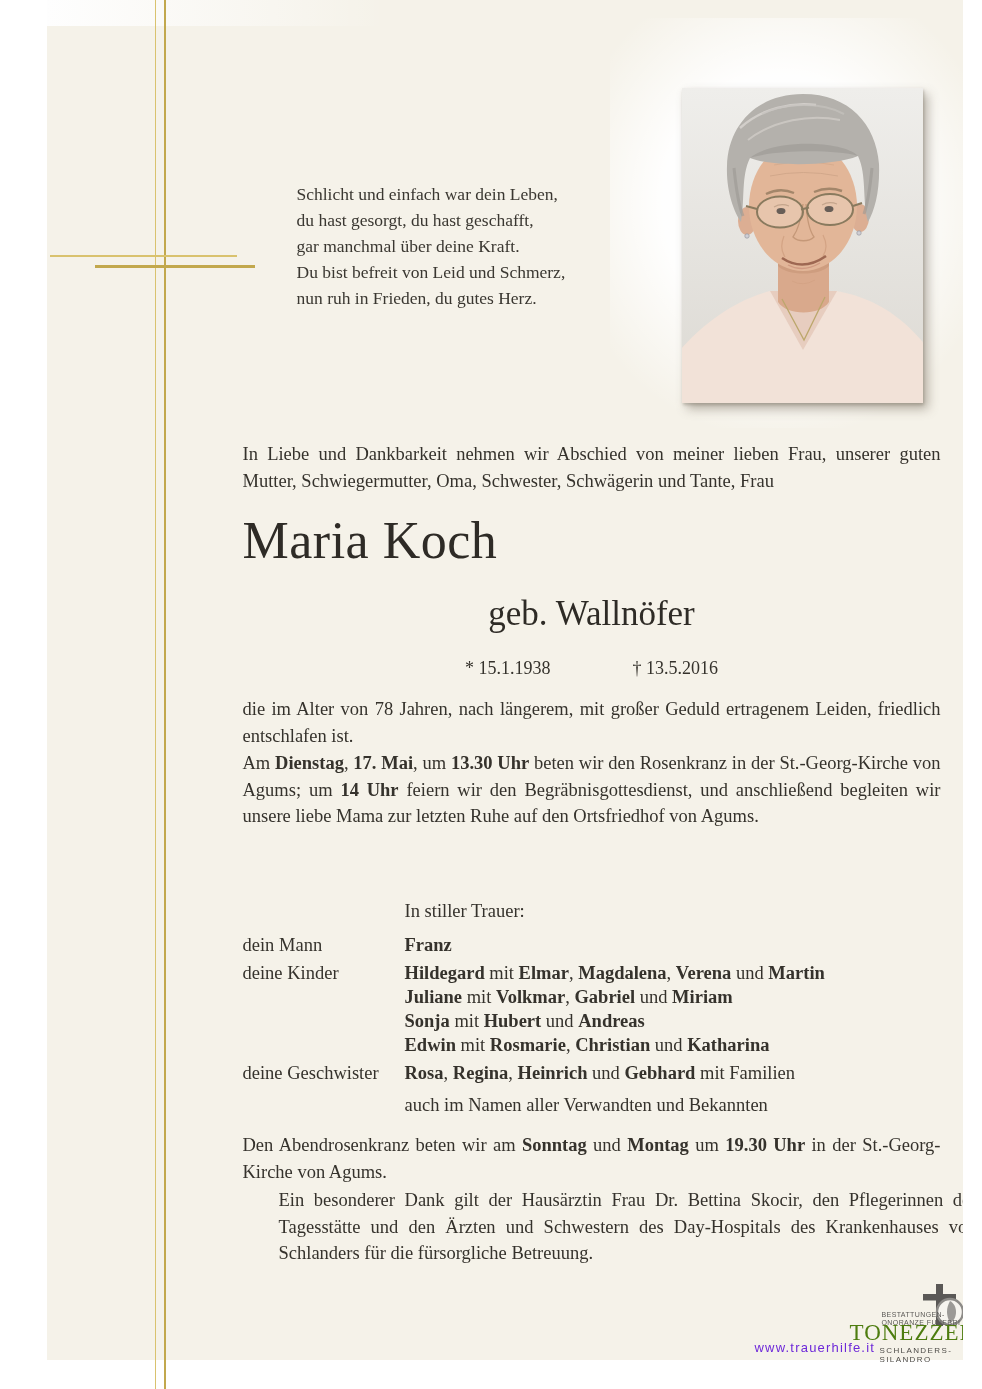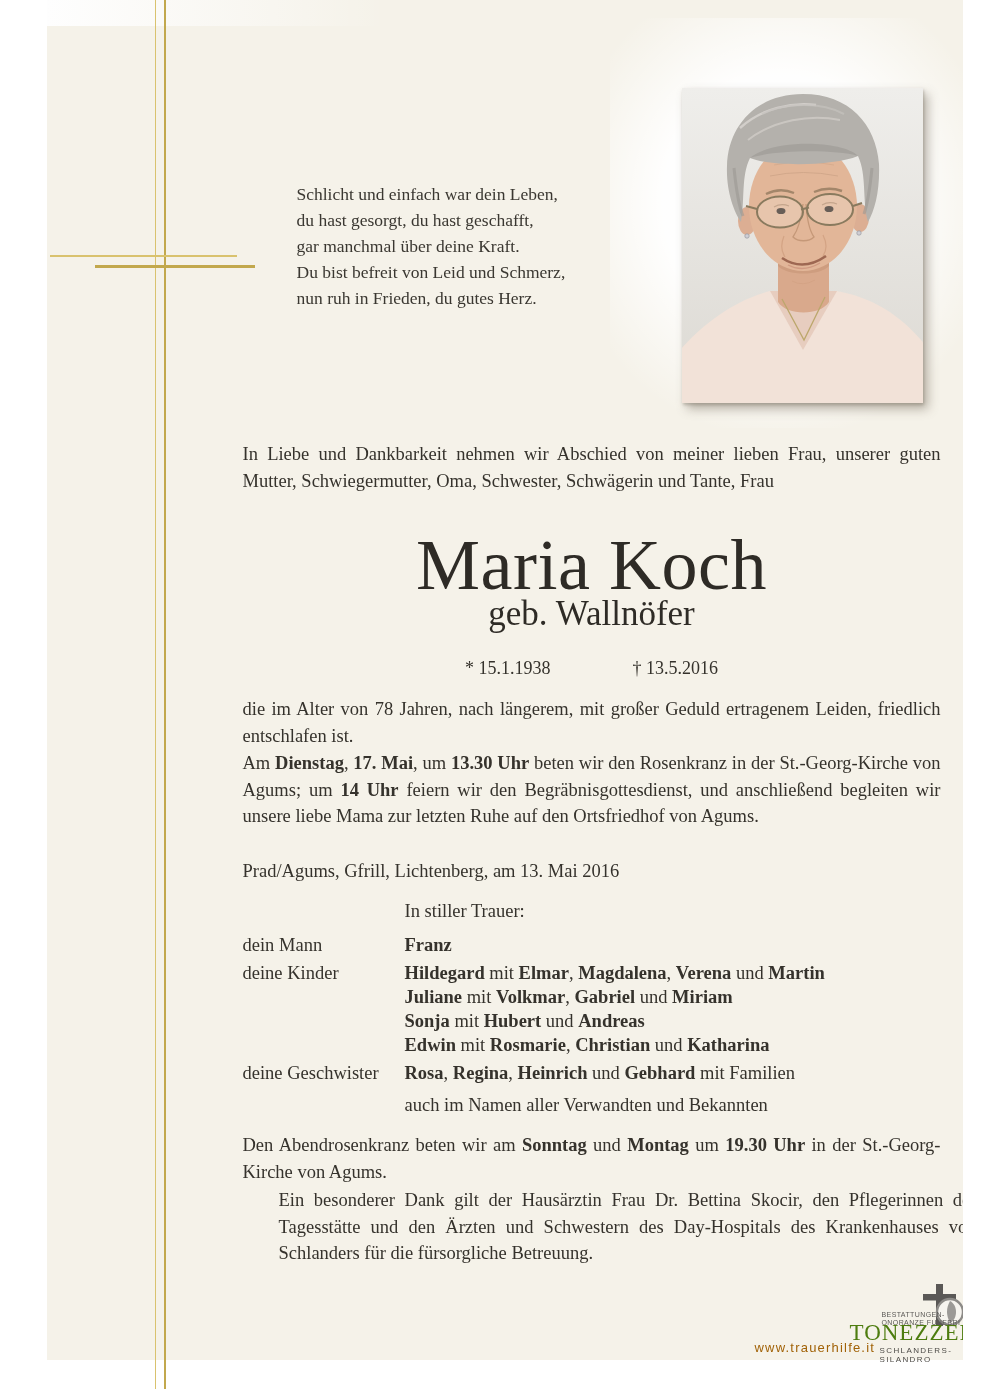--- a/index.html
+++ b/index.html
@@ -23,39 +23,39 @@
   .poem{position:absolute;left:277px;top:181px;width:380px;
     font-size:17.5px;line-height:26px;color:#3a3731;}
   .photo{position:absolute;left:662px;top:88px;width:241px;height:315px;
     box-shadow:5px 6px 10px rgba(110,100,85,0.45),1px 2px 3px rgba(110,100,85,0.35);
     background:#e9e7e3;}
   .photo svg{display:block;}
 
   .blk{position:absolute;left:223px;width:698px;font-size:18.5px;line-height:26.5px;}
   .justify{text-align:justify;}
   .intro{top:441px;}
-  .name{top:524px;text-align:center;font-size:72px;line-height:82px;color:#2e2b26;letter-spacing:0.5px;}
+  .name{top:500px;font-size:52px;line-height:82px;color:#2e2b26;letter-spacing:0.5px;}
   .maiden{top:594px;text-align:center;font-size:35px;line-height:40px;color:#2e2b26;}
   .dates{top:654px;display:flex;justify-content:center;gap:82px;font-size:18px;line-height:28px;}
   .p-death{top:696px;}
   .p-funeral{top:750px;}
   .p-place{top:858px;}
   .p-trauer{top:898px;padding-left:162px;box-sizing:border-box;}
   .row{position:absolute;left:223px;width:698px;font-size:18.5px;line-height:26px;}
   .row .lbl{position:absolute;left:0;top:0;}
   .row .val{position:absolute;left:162px;top:0;width:536px;}
   .r1{top:932px;} .r2{top:960px;} .r3{top:984px;} .r4{top:1008px;}
   .r5{top:1032px;} .r6{top:1060px;} .r7{top:1092px;}
   .p-evening{top:1132px;}
   .p-thanks{top:1187px;margin-left:36px;}
   .b{font-weight:bold;}
 
   .website{position:absolute;left:735px;top:1340px;
     font-family:"Liberation Sans","DejaVu Sans",sans-serif;
-    font-size:13px;letter-spacing:1.2px;color:#a16207;}
+    font-size:13px;letter-spacing:1.2px;color:#6d28d9;}
   .logo{position:absolute;left:830px;top:1284px;width:116px;height:76px;}
   .logo .icon{position:absolute;right:2px;top:0;}
   .logo .taglines{position:absolute;left:32px;top:27px;
     font-family:"Liberation Sans","DejaVu Sans",sans-serif;
     font-size:7px;line-height:8px;letter-spacing:0.4px;color:#5a5855;}
   .logo .brand{position:absolute;left:0;top:37px;
     font-size:23px;letter-spacing:1px;color:#4d7c0f;line-height:24px;}
   .logo .loc{position:absolute;left:30px;top:62px;
     font-family:Liberation Sans, sans-serif;
     font-size:8px;letter-spacing:1.4px;color:#4c4a46;}
@@ -148,21 +148,20 @@
 
   <div class="blk dates">
     <span>* 15.1.1938</span>
     <span>† 13.5.2016</span>
   </div>
 
   <div class="blk justify p-death">die im Alter von 78 Jahren, nach längerem, mit großer Geduld ertragenem Leiden, friedlich entschlafen ist.</div>
 
   <div class="blk justify p-funeral"><span>Am </span><span class="b">Dienstag</span><span>, </span><span class="b">17. Mai</span><span>, um </span><span class="b">13.30 Uhr</span><span> beten wir den Rosenkranz in der St.-Georg-Kirche von Agums; um </span><span class="b">14 Uhr</span><span> feiern wir den Begräbnisgottesdienst, und anschließend begleiten wir unsere liebe Mama zur letzten Ruhe auf den Ortsfriedhof von Agums.</span></div>
 
-  <div class="blk p-place">Prad/Agums, Gfrill, Lichtenberg, am 13. Mai 2016</div>
 
   <div class="blk p-trauer">In stiller Trauer:</div>
 
   <div class="row r1">
     <span class="lbl">dein Mann</span>
     <span class="val"><span class="b">Franz</span></span>
   </div>
   <div class="row r2">
     <span class="lbl">deine Kinder</span>
     <span class="val"><span class="b">Hildegard</span><span> mit </span><span class="b">Elmar</span><span>, </span><span class="b">Magdalena</span><span>, </span><span class="b">Verena</span><span> und </span><span class="b">Martin</span></span>

